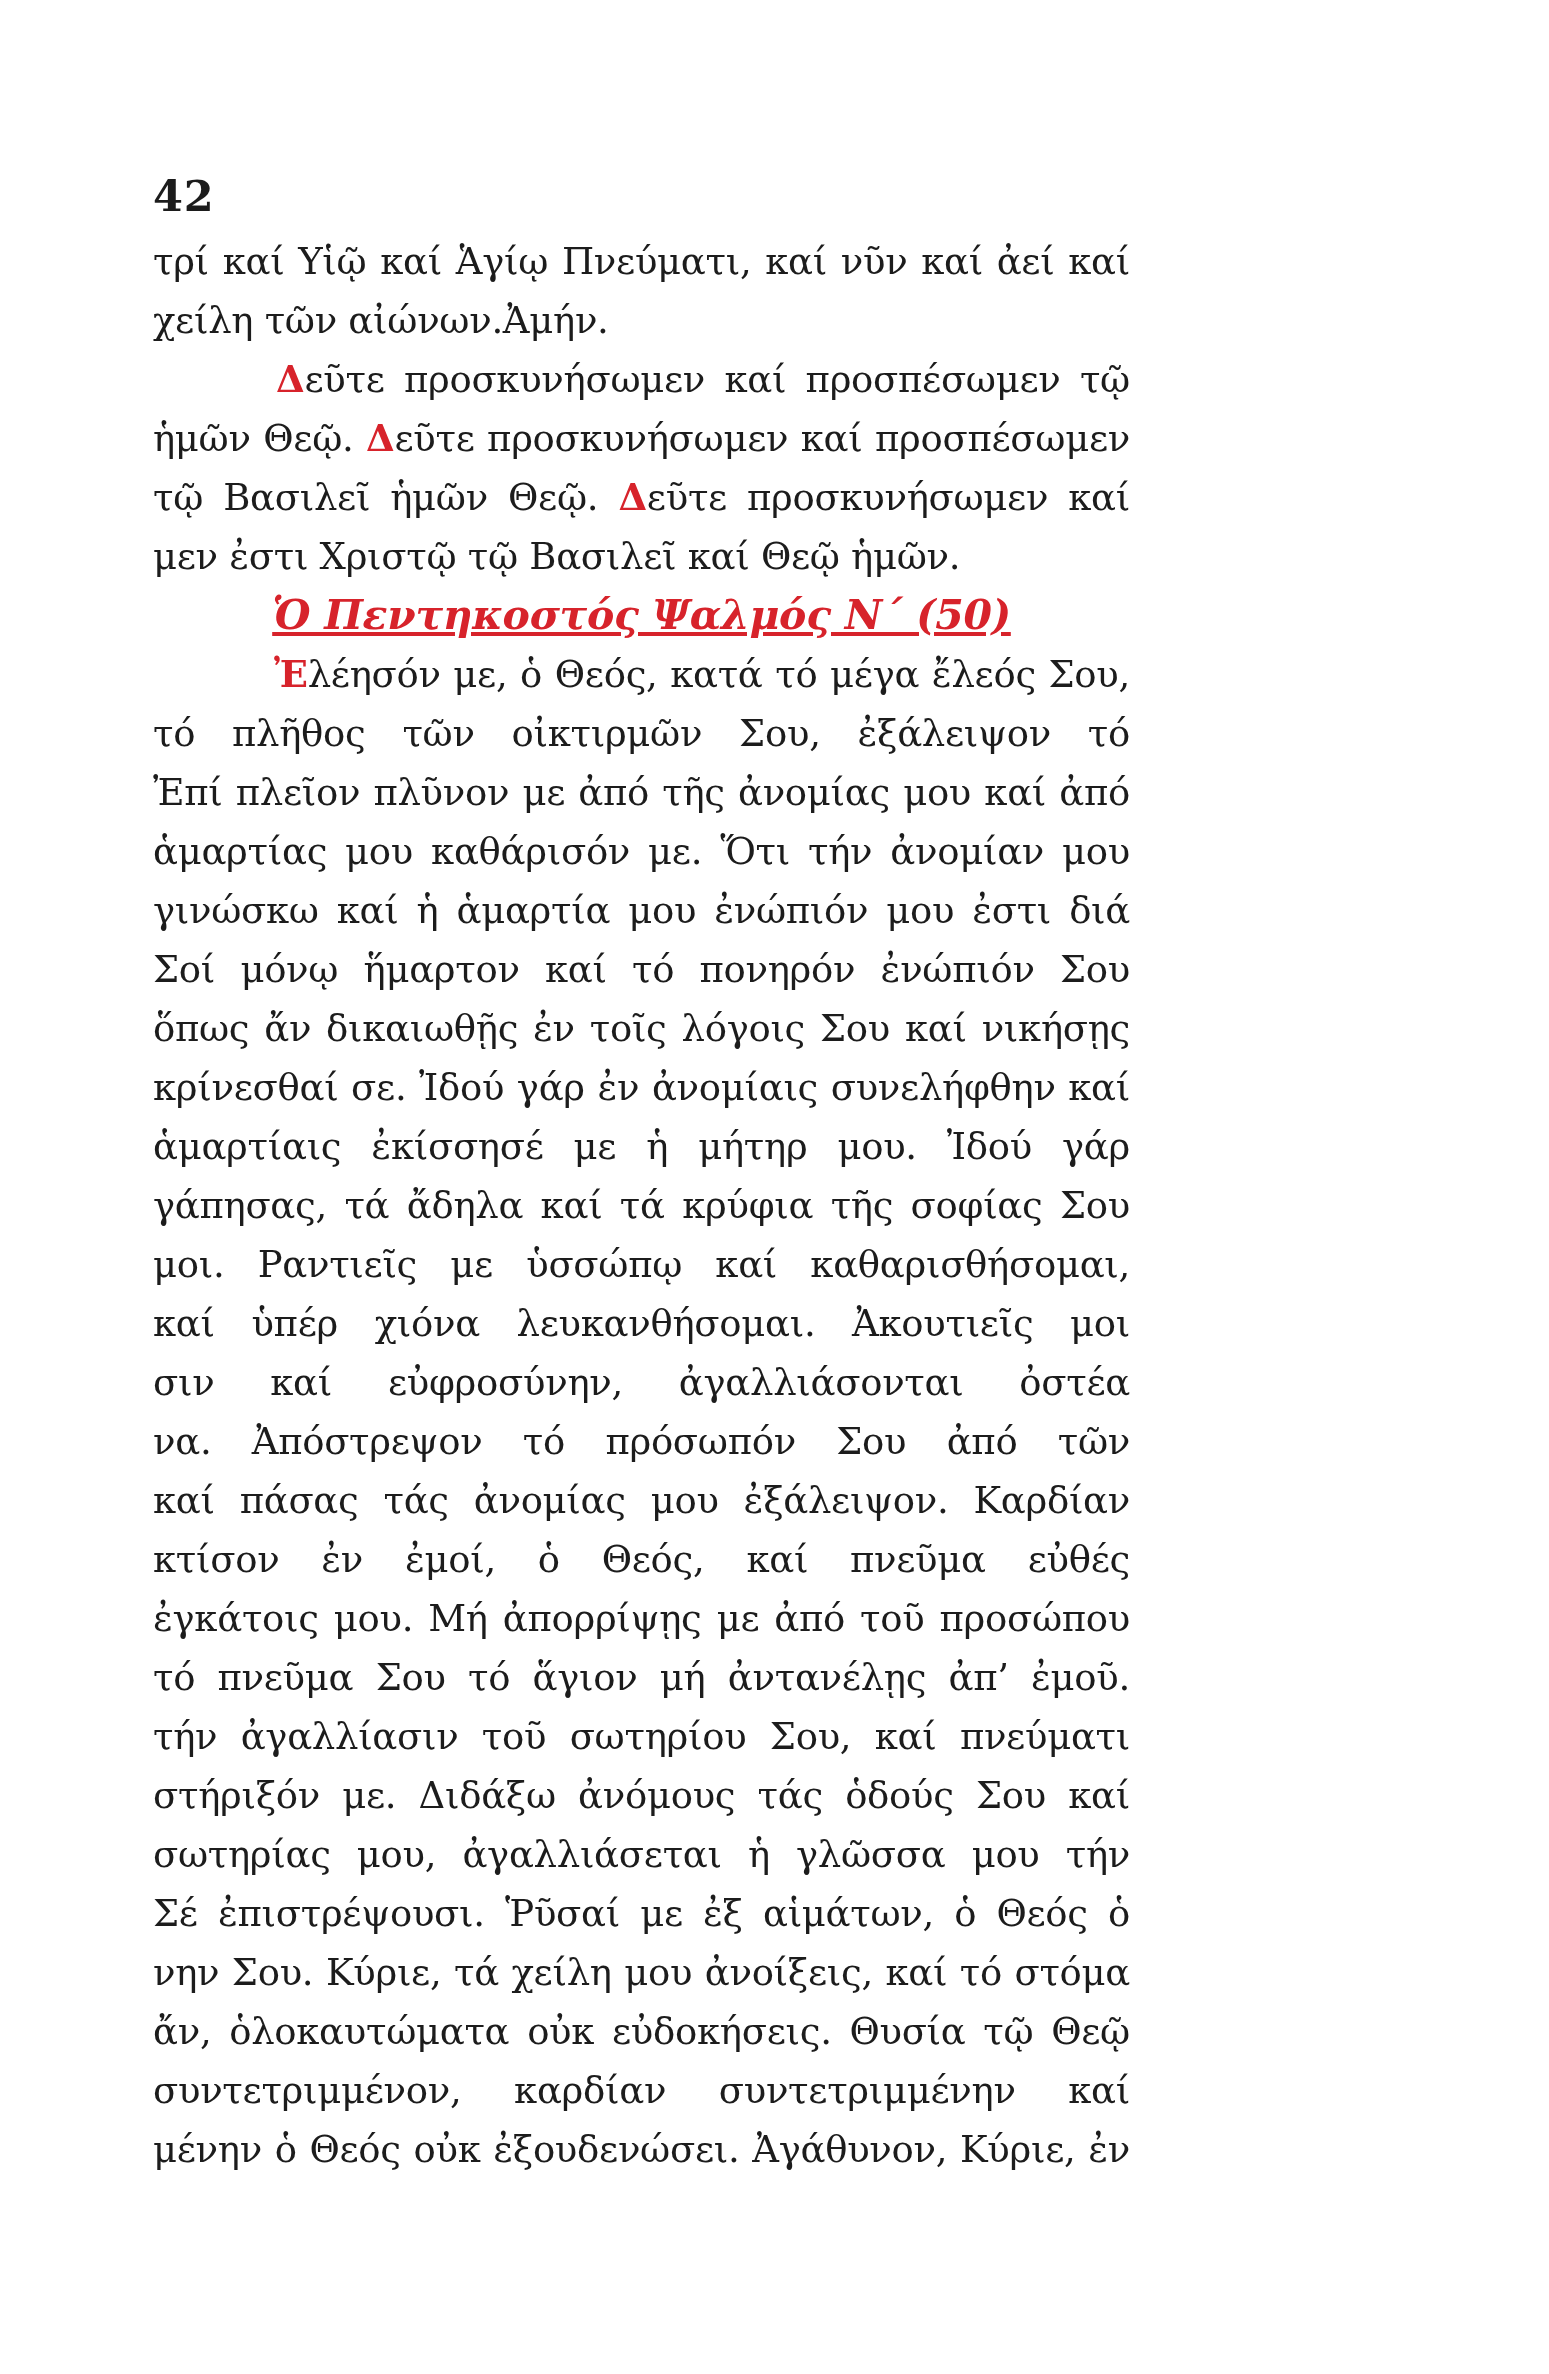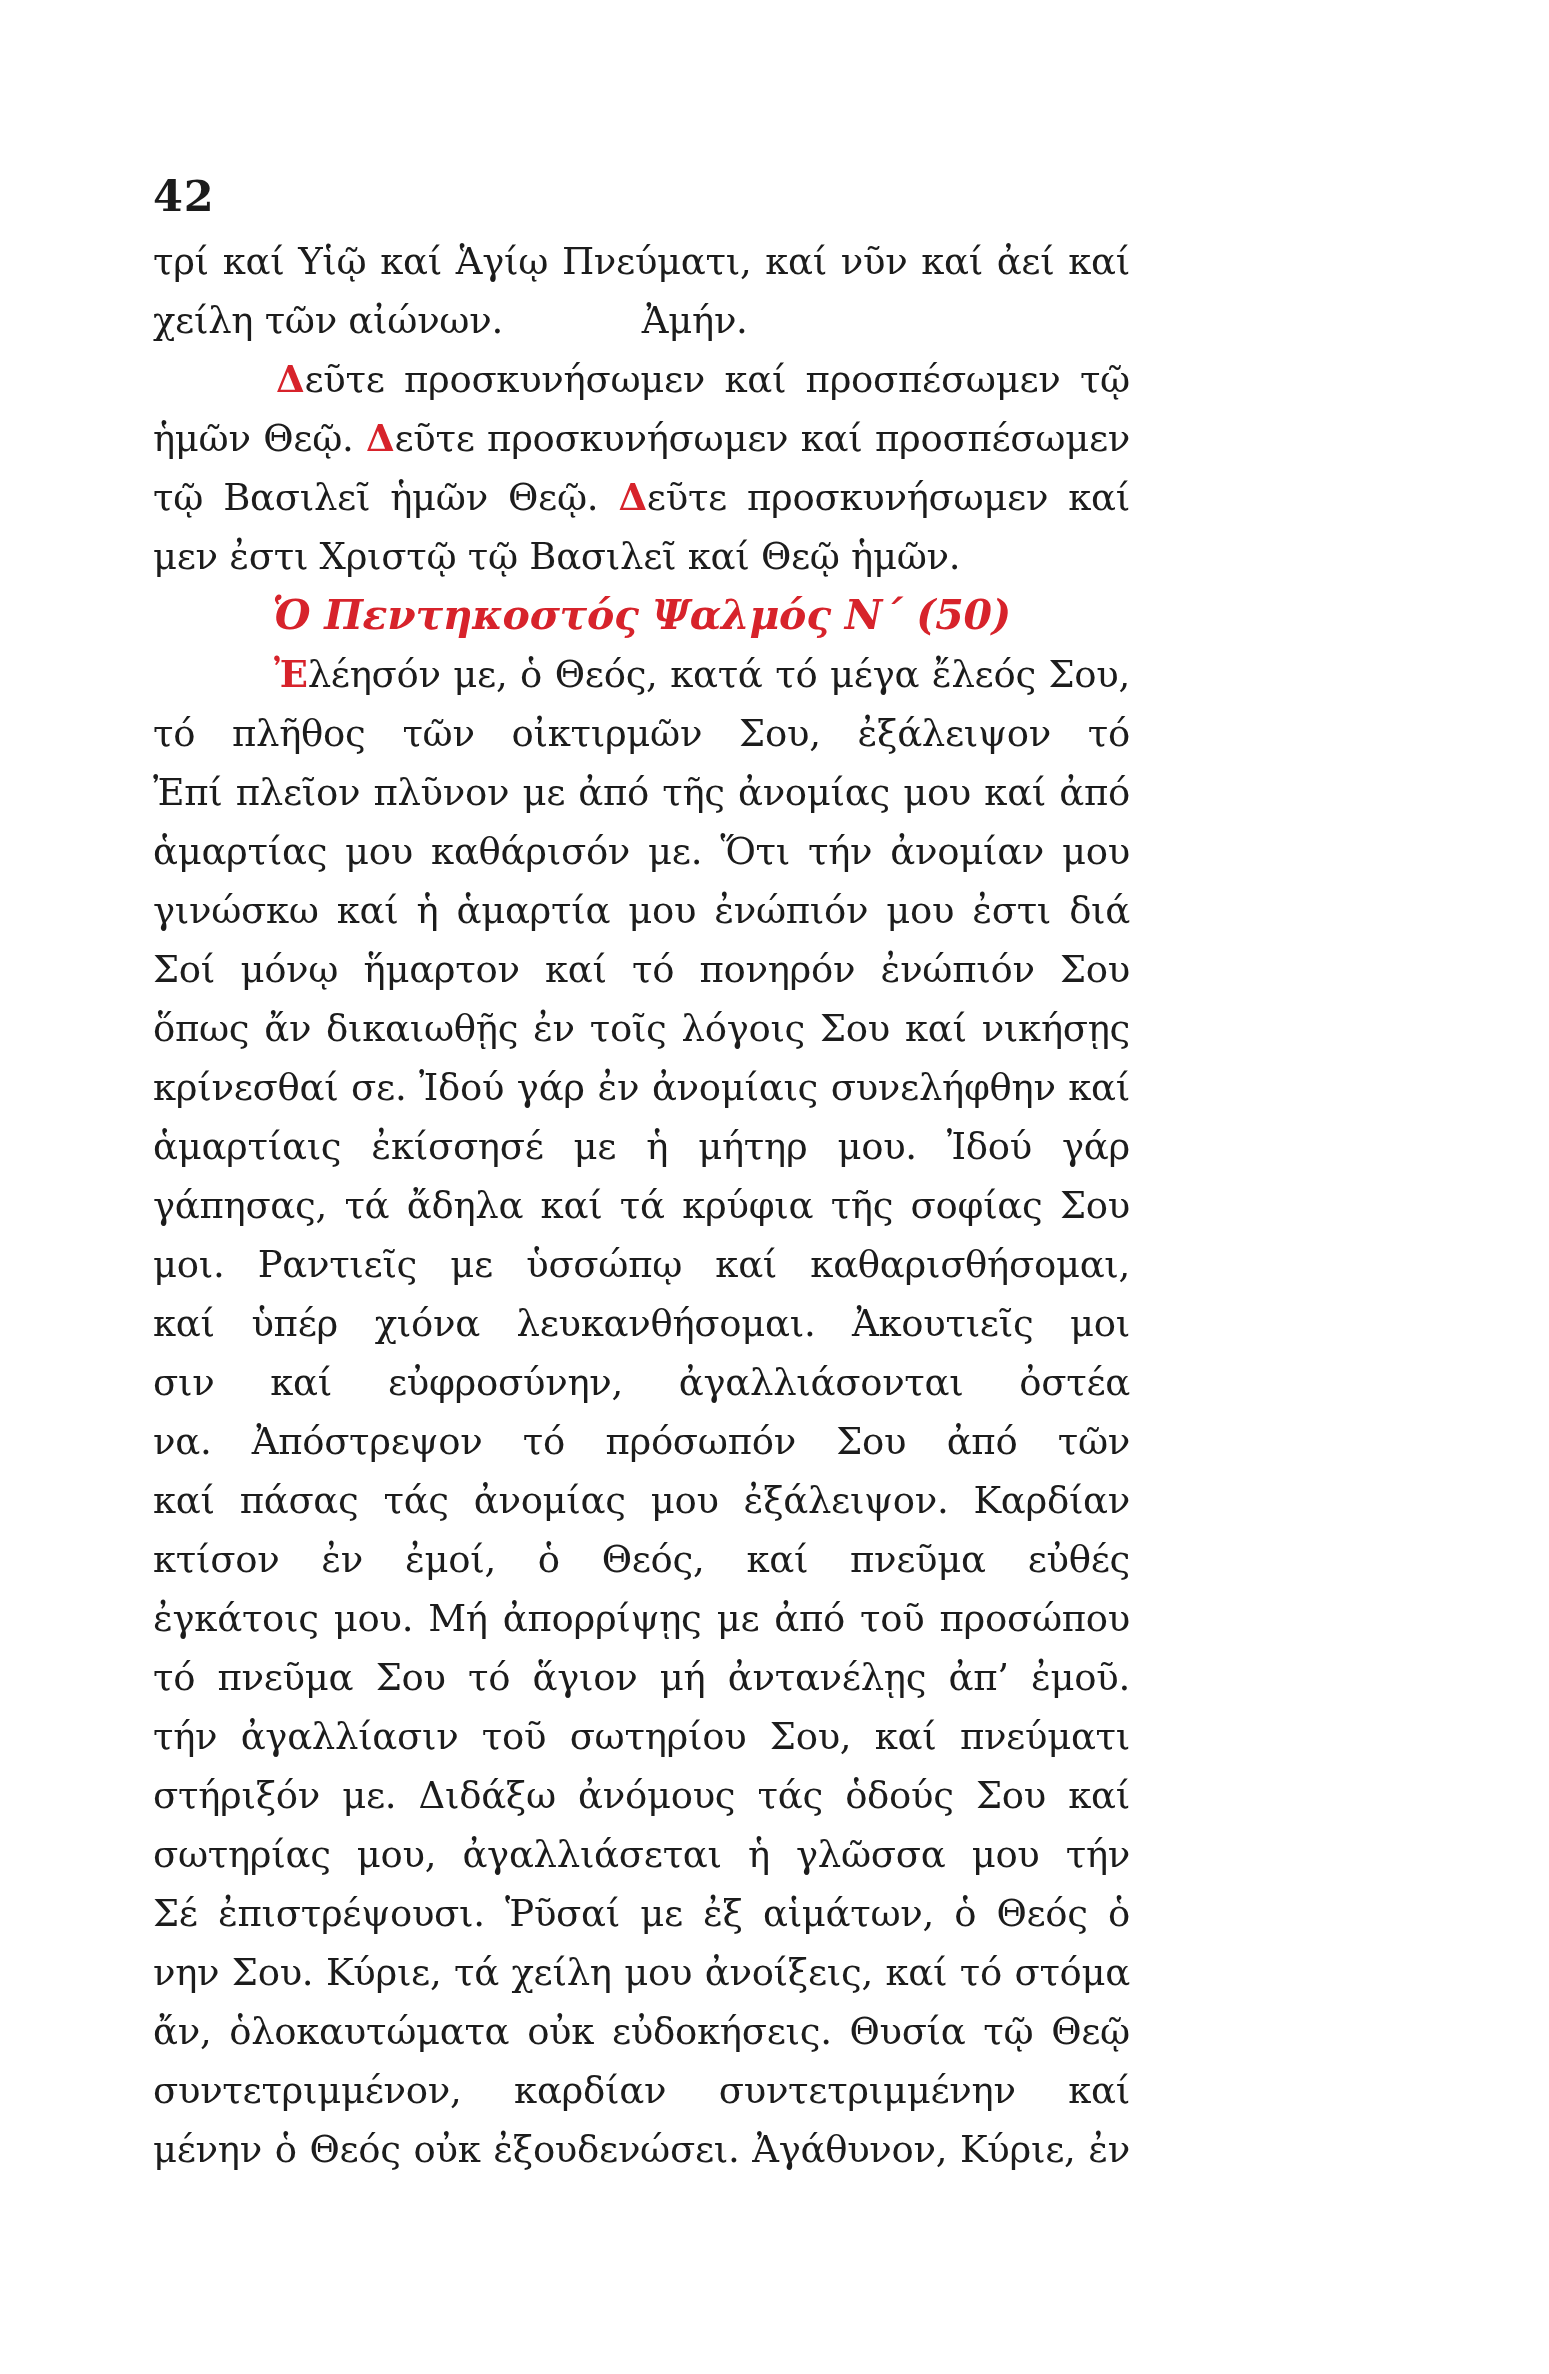--- a/index.html
+++ b/index.html
@@ -34,41 +34,42 @@
     letter-spacing: -0.3px;
     overflow: hidden;
   }
   .line.justify {
     text-align: justify;
     text-align-last: justify;
     text-justify: inter-word;
   }
   .line.center {
     text-align: center;
+    text-decoration: underline;
   }
   .para.heading .line {
     font-weight: bold;
     font-style: italic;
     color: var(--red, #d7232b);
     font-size: 41px;
   }
   .red {
     color: var(--red, #d7232b);
     font-weight: bold;
   }
 </style>
 </head>
 <body>
 
 <div class="page">
   <div class="page-number">42</div>
   <div class="page-body">
       <div class="para">
         <div class="line justify"><span>τρί καί Υἱῷ καί Ἁγίῳ Πνεύματι, καί νῦν καί ἀεί καί εἰς τούς</span></div>
-        <div class="line"><span>χείλη τῶν αἰώνων.</span><span style="margin-left: 139px;">Ἀμήν.</span></div>
+        <div class="line"><span>χείλη τῶν αἰώνων.</span><span style="">Ἀμήν.</span></div>
       </div>
       <div class="para">
         <div class="line justify" style="text-indent: 123px;"><span class="red">Δ</span><span>εῦτε προσκυνήσωμεν καί προσπέσωμεν τῷ Βασιλεῖ</span></div>
         <div class="line justify"><span>ἡμῶν Θεῷ. </span><span class="red">Δ</span><span>εῦτε προσκυνήσωμεν καί προσπέσωμεν Χριστῷ</span></div>
         <div class="line justify"><span>τῷ Βασιλεῖ ἡμῶν Θεῷ. </span><span class="red">Δ</span><span>εῦτε προσκυνήσωμεν καί προσπέσω-</span></div>
         <div class="line"><span>μεν ἐστι Χριστῷ τῷ Βασιλεῖ καί Θεῷ ἡμῶν.</span></div>
       </div>
       <div class="para heading">
         <div class="line center"><span class="red">Ὁ Πεντηκοστός Ψαλμός Ν´ (50)</span></div>
       </div>

